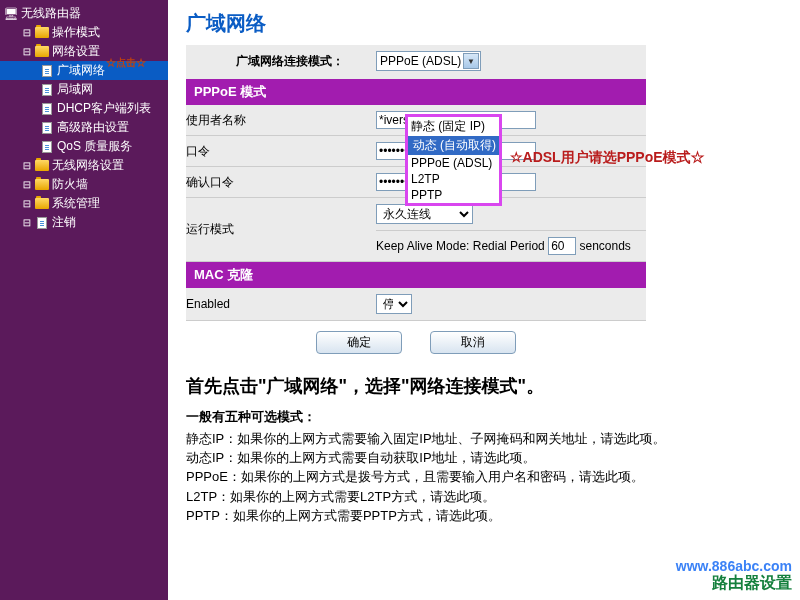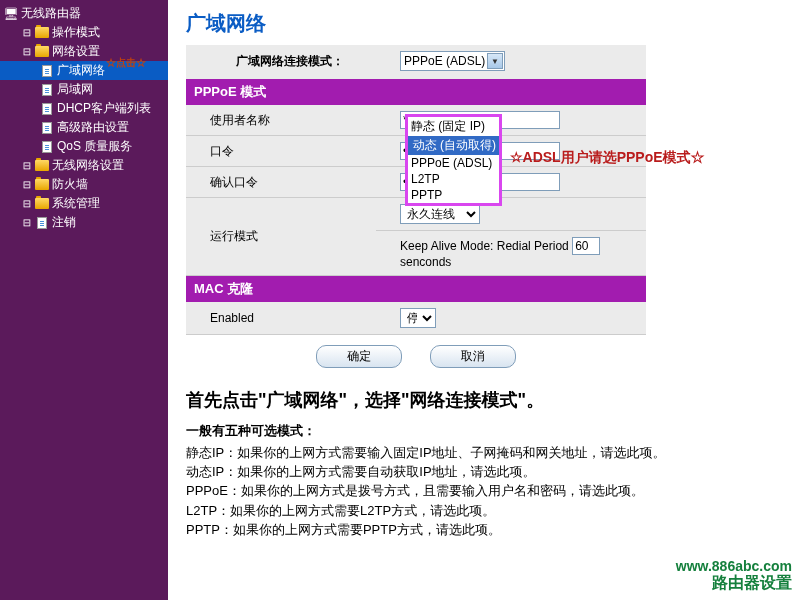--- a/index.html
+++ b/index.html
@@ -16,39 +16,39 @@
 .folder.closed::before { content: ""; position: absolute; top: -2px; left: 1px; width: 5px; height: 2px; background: #e8a600; border-radius: 1px 1px 0 0; }
 .toggle { color: #fff; font-size: 10px; width: 10px; text-align: center; }
 .page-icon { width: 10px; height: 12px; background: #fff; border: 1px solid #999; position: relative; }
 .page-icon::after { content: ""; position: absolute; top: 3px; left: 2px; right: 2px; height: 1px; background: #4a90d9; box-shadow: 0 2px 0 #4a90d9, 0 4px 0 #4a90d9; }
 .callout { position: absolute; color: #c2410c; font-weight: bold; font-size: 10px; }
 .callout.c1 { left: 106px; top: 56px; }
 .main { flex: 1; background: #fff; padding: 10px 18px; overflow-y: auto; position: relative; }
 .page-title { color: #0a5cc4; font-size: 20px; font-weight: bold; margin-bottom: 8px; }
 .page-desc { font-size: 12px; color: #000; margin-bottom: 18px; }
 .form-table { width: 460px; border-collapse: collapse; margin-bottom: 6px; position: relative; }
-.form-table td { padding: 6px 24px; border-bottom: 1px solid #ccc; vertical-align: middle; }
+.form-table td { padding: 6px 0; border-bottom: 1px solid #ccc; vertical-align: middle; }
 .form-table .label-cell { width: 190px; background: #ebebeb; font-size: 12px; }
 .form-table .value-cell { background: #ebebeb; }
 .section-header td { background: #a21caf; color: #fff; font-weight: bold; font-size: 13px; padding: 4px 8px; border: none; }
 .first-row td { background: #fff; border: none; padding-bottom: 8px; }
 .first-row .label-cell { font-weight: bold; text-align: left; padding-left: 50px; }
 select, input[type=text], input[type=password] { font-size: 12px; padding: 1px 2px; border: 1px solid #7f9db9; background: #fff; }
 select { height: 20px; }
 input[type=text], input[type=password] { height: 18px; }
 .dropdown-box { position: absolute; left: 405px; top: 114px; width: 97px; border: 3px solid #d946ef; background: #fff; z-index: 10; }
 .dropdown-box div { padding: 1px 3px; font-size: 12px; cursor: pointer; white-space: nowrap; }
 .dropdown-box div.hl { background: #316ac5; color: #fff; text-align: right; }
 .callout2 { position: absolute; left: 510px; top: 149px; color: #b91c1c; font-weight: bold; font-size: 14px; z-index: 11; white-space: nowrap; }
 .btn-row { text-align: center; margin: 10px 0 20px; }
-.btn { display: inline-block; padding: 2px 30px; border: 1px solid #7f9db9; border-radius: 10px; background: linear-gradient(#fff, #d8e4f0); font-size: 12px; cursor: pointer; margin: 0 12px; }
+.btn { display: inline-block; padding: 2px 30px; border: 1px solid #7f9db9; border-radius: 4px; background: linear-gradient(#fff, #d8e4f0); font-size: 12px; cursor: pointer; margin: 0 12px; }
 .guide-title { font-size: 18px; font-weight: bold; margin: 14px 0 10px; }
 .guide-sub { font-size: 13px; font-weight: bold; margin-bottom: 4px; }
 .guide-line { font-size: 13px; margin: 1px 0; line-height: 1.4; }
-.watermark { position: absolute; right: 8px; bottom: 26px; color: #15803d; font-size: 14px; font-weight: bold; }
+.watermark { position: absolute; right: 8px; bottom: 26px; color: #3b82f6; font-size: 14px; font-weight: bold; }
 .watermark2 { position: absolute; right: 8px; bottom: 6px; color: #15803d; font-size: 16px; font-weight: bold; }
 .sel-visible { width: 105px; background: #fff; border: 1px solid #7f9db9; height: 20px; display: inline-flex; align-items: center; padding: 0 3px; position: relative; }
 .sel-visible .arrow { position: absolute; right: 1px; top: 1px; width: 16px; height: 16px; background: linear-gradient(#d6e7f7, #a8c8e8); border: 1px solid #7f9db9; display: flex; align-items: center; justify-content: center; font-size: 8px; color: #333; }
 </style>
 </head>
 <body>
 
 <div class="container">
   <div class="sidebar">
     <div class="tree-item root">
@@ -153,21 +153,21 @@
       <tr>
         <td class="label-cell">口令</td>
         <td class="value-cell"><input type="text" style="width: 160px;" value="••••••••••••••"></td>
       </tr>
       <tr>
         <td class="label-cell">确认口令</td>
         <td class="value-cell"><input type="text" style="width: 160px;" value="••••••••••••••"></td>
       </tr>
       <tr>
         <td class="label-cell" rowspan="2">运行模式</td>
-        <td class="value-cell"><select style="width:80px"><option>永久连线</option></select></td>
+        <td class="value-cell"><select style="width:97px"><option>永久连线</option></select></td>
       </tr>
       <tr>
         <td class="value-cell">
           <span>Keep Alive Mode: Redial Period</span>
           <input type="text" style="width: 28px;" value="60">
           <span>senconds</span>
         </td>
       </tr>
       <tr class="section-header">
             <td colspan="2">MAC 克隆</td>

